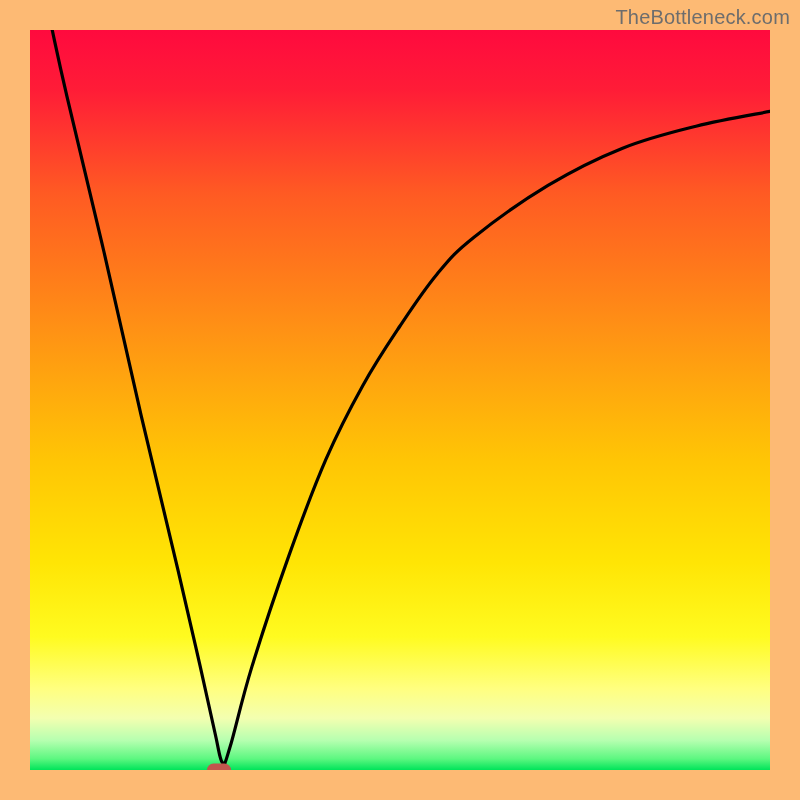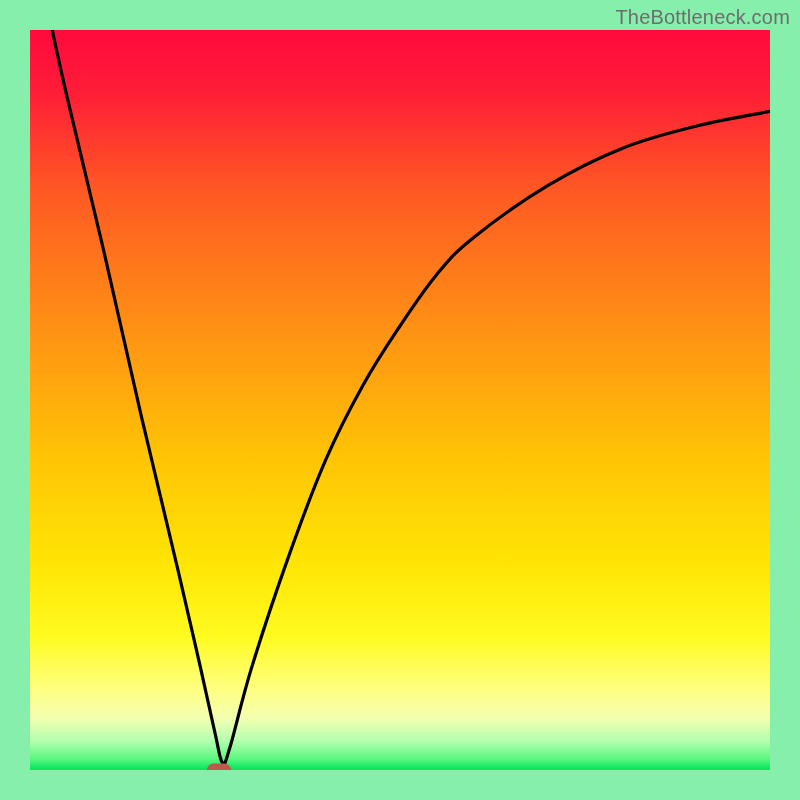--- a/index.html
+++ b/index.html
@@ -8,21 +8,21 @@
     width: 800px;
     height: 800px;
     background: #000;
     overflow: hidden;
     font-family: Arial, Helvetica, sans-serif;
   }
   .frame {
     position: absolute;
     top: 0; left: 0;
     width: 800px; height: 800px;
-    background: #86efac;
+    background: #fdba74;
   }
   .plot-area {
     position: absolute;
     left: 30px;
     top: 30px;
     width: 740px;
     height: 740px;
     overflow: hidden;
   }
   .plot-area svg {

